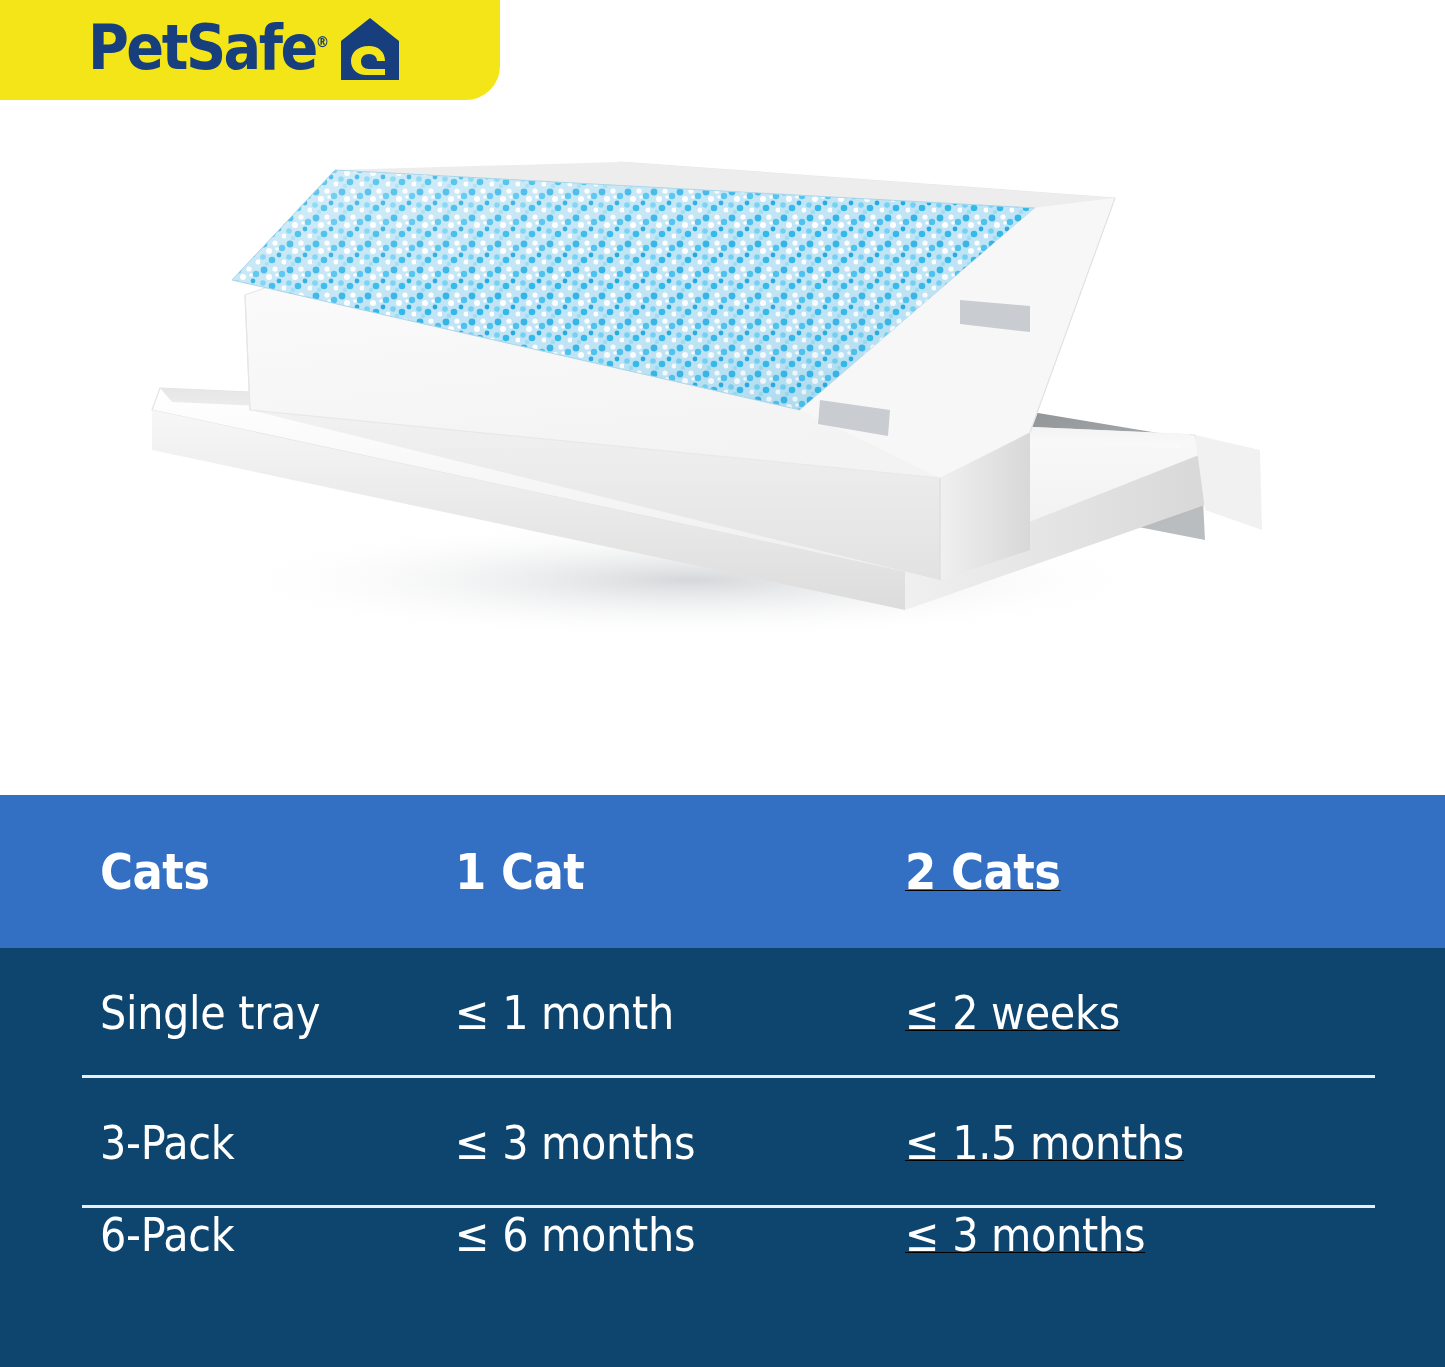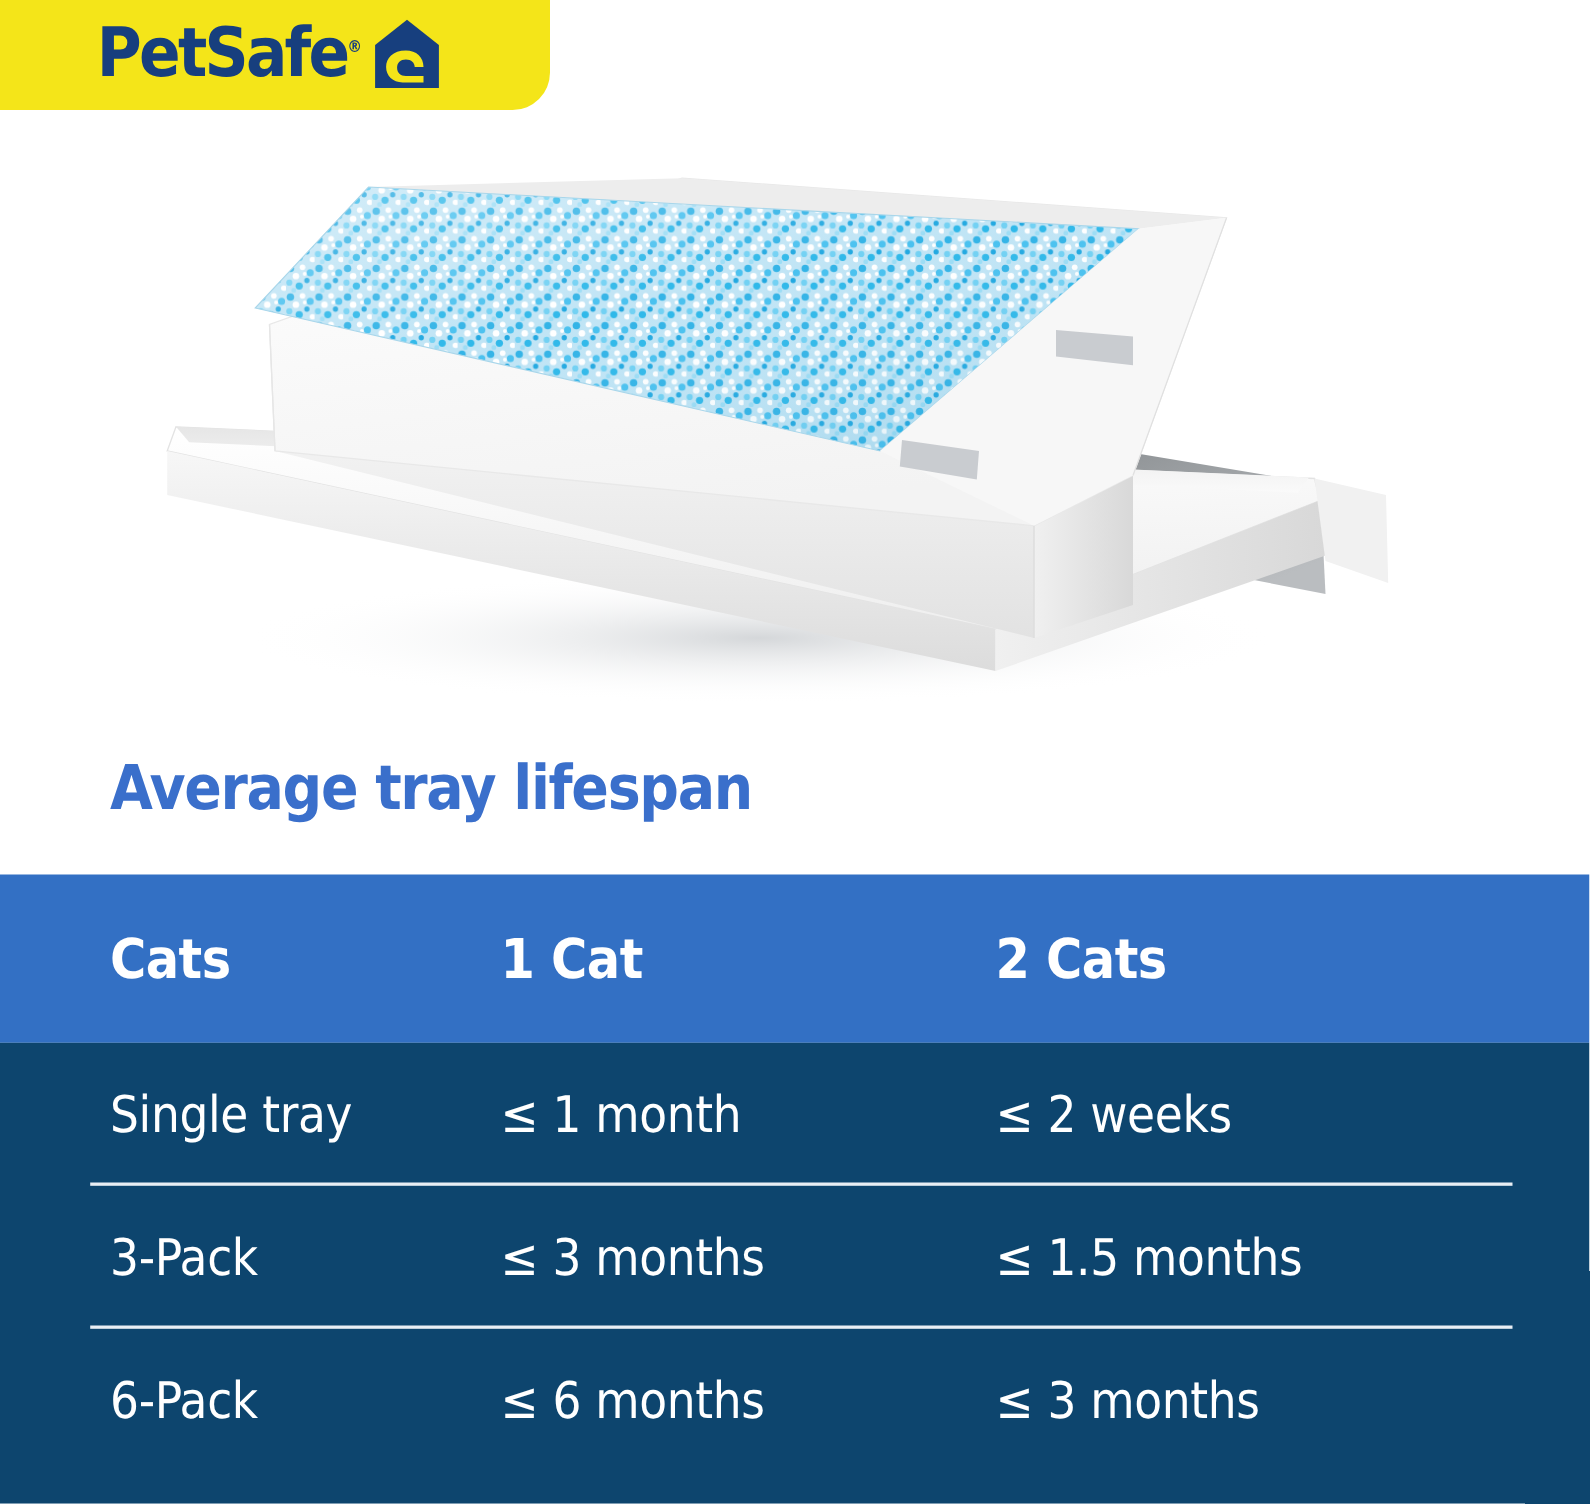--- a/index.html
+++ b/index.html
@@ -72,28 +72,28 @@
     background:#0d456e;
     height:419px;
     position:relative;
   }
   .row{
     position:relative;
     display:flex;
     align-items:center;
     height:130px;
   }
-  .row.last{ height:147px; align-items:flex-start; padding-top:38px;}
+  .row.last{ height:147px; align-items:flex-start; }
   .row .divider{
     position:absolute; left:82px; right:70px; bottom:0;
     height:3px; background:#e8eef4;
   }
   .c1{ width:455px; padding-left:100px; }
   .c2{ width:450px; }
-  .c3{ flex:1; }
+  .c3{ flex:1;text-decoration:underline; }
 
   .th{
     font-family:"DejaVu Sans", sans-serif;
     font-weight:bold;
     font-size:50px;
     color:#ffffff;
     letter-spacing:-0.5px;
     white-space:nowrap;
     font-stretch:condensed;
   }
@@ -220,21 +220,20 @@
 
       <polygon points="960,190 1030,196 1030,222 960,214" fill="#c9ccd0"></polygon>
       <polygon points="820,290 890,300 888,326 818,314" fill="#c9ccd0"></polygon>
 
       <line x1="940" y1="368" x2="940" y2="470" stroke="#dedede" stroke-width="1.4"></line>
       <line x1="250" y1="300" x2="245" y2="185" stroke="#e6e6e6" stroke-width="1.2"></line>
       <line x1="1030" y1="322" x2="1115" y2="88" stroke="#e0e0e0" stroke-width="1"></line>
     </svg>
   </div>
 
-  <div class="heading">Average tray lifespan</div>
 
   <div class="table-wrap">
 
     <div class="thead">
       <div class="rowh">
         <div class="c1"><span class="th">Cats</span></div>
         <div class="c2"><span class="th">1 Cat</span></div>
         <div class="c3"><span class="th">2 Cats</span></div>
       </div>
     </div>

